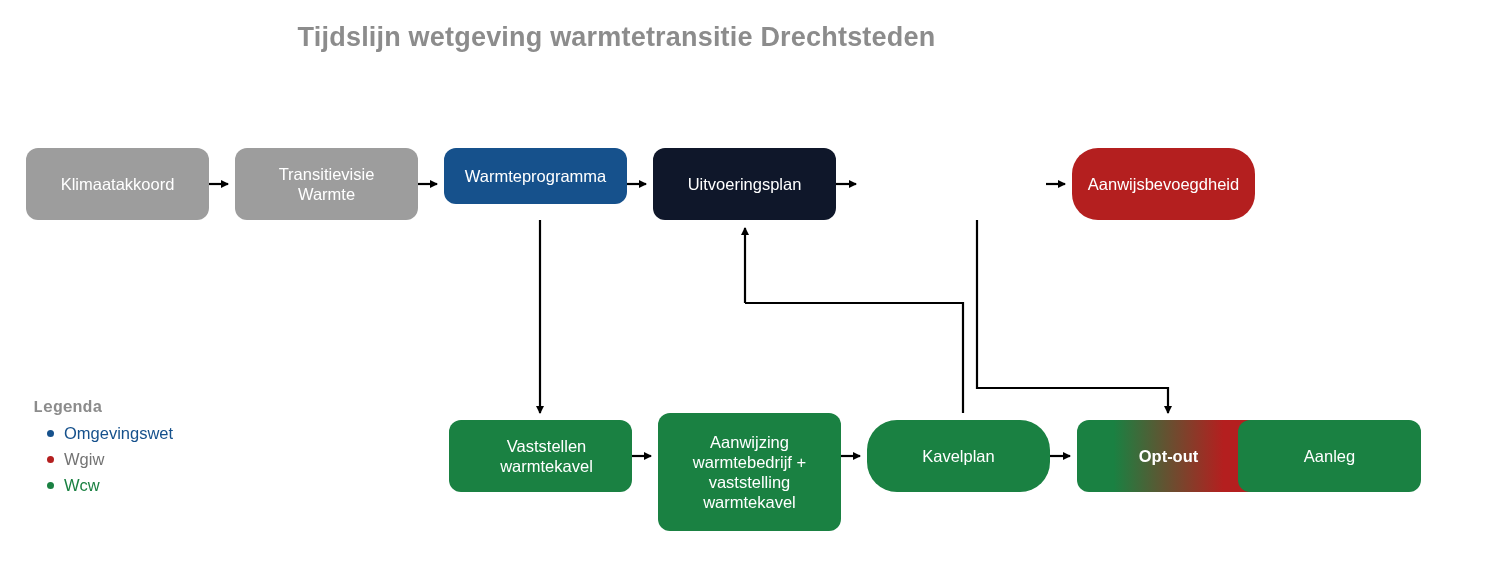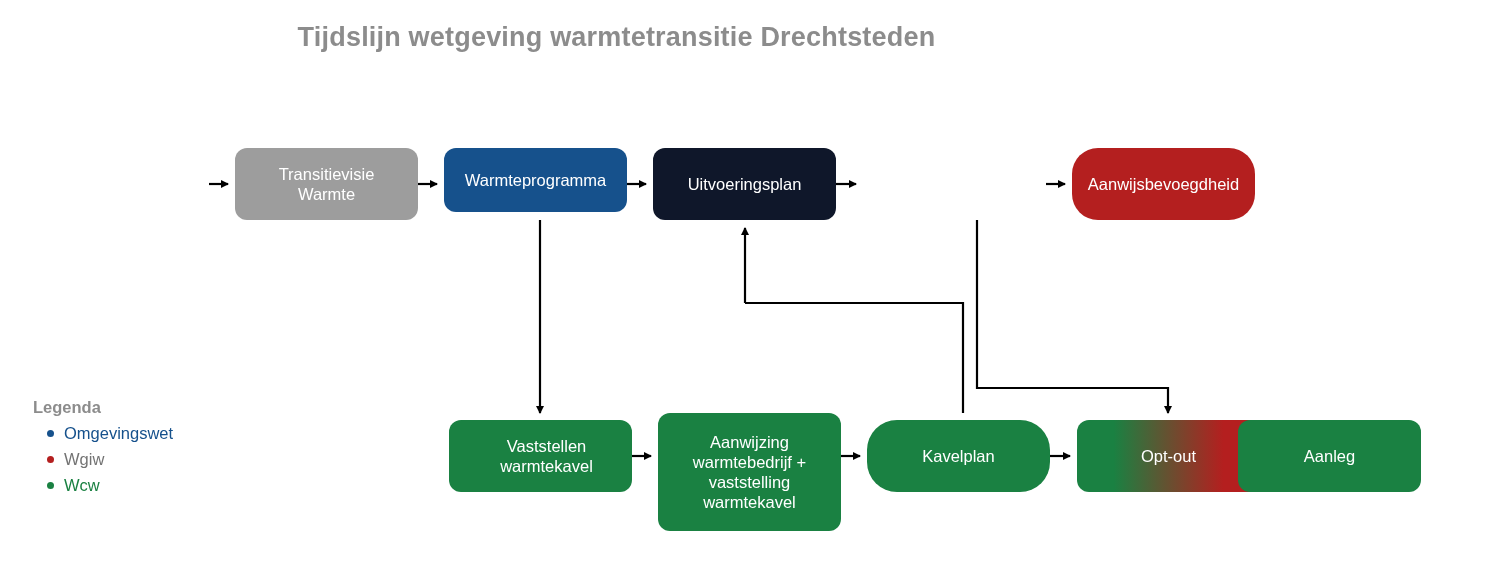--- a/index.html
+++ b/index.html
@@ -54,20 +54,21 @@
     position: absolute;
     left: 33px;
     top: 398px;
     font-size: 16px;
   }
   #legend .legend-title {
     color: #8c8c8c;
     font-weight: bold;
     font-size: 16.5px;
     margin-bottom: 6px;
+    font-family: Liberation Mono, monospace;
   }
   #legend .legend-row {
     display: flex;
     align-items: center;
     margin-left: 14px;
     margin-top: 7px;
     font-size: 16.5px;
   }
   #legend .dot {
     width: 7px;
@@ -102,42 +103,45 @@
       <path d="M632,456 L651,456"></path>
       <path d="M841,456 L860,456"></path>
       <path d="M1050,456 L1070,456"></path>
       <path d="M1260,456 L1279,456"></path>
     </g>
     <g stroke="#000000" stroke-width="2.2" fill="none">
       <path d="M745,303 L963,303 L963,413"></path>
     </g>
   </svg>
 
+  <div class="node" style="left: 26px; top: 148px; width: 183px; height: 72px; background: rgb(157, 157, 157);">
+      <span>Klimaatakkoord</span>
+    </div>
   <div class="node" style="left: 235px; top: 148px; width: 183px; height: 72px; background: rgb(157, 157, 157);">
       <span>Transitievisie<br>Warmte</span>
     </div>
-  <div class="node" style="left: 444px; top: 148px; width: 183px; height: 64px; background: rgb(22, 81, 140);">
+  <div class="node" style="left: 444px; top: 148px; width: 183px; height: 56px; background: rgb(22, 81, 140);">
       <span>Warmteprogramma</span>
     </div>
   <div class="node" style="left: 653px; top: 148px; width: 183px; height: 72px; background: #0f172a;">
       <span>Uitvoeringsplan</span>
     </div>
   <div class="node" style="left: 1072px; top: 148px; width: 183px; height: 72px; background: rgb(180, 31, 31); border-radius: 26px;">
       <span>Aanwijsbevoegdheid</span>
     </div>
   <div class="node" style="left: 449px; top: 420px; width: 183px; height: 72px; background: rgb(26, 129, 66); padding-left: 20px;">
       <span>Vaststellen<br>warmtekavel</span>
     </div>
   <div class="node" style="left: 658px; top: 413px; width: 183px; height: 118px; background: rgb(26, 129, 66);">
       <span>Aanwijzing<br>warmtebedrijf +<br>vaststelling<br>warmtekavel</span>
     </div>
   <div class="node" style="left: 867px; top: 420px; width: 183px; height: 72px; background: rgb(26, 129, 66); border-radius: 30px;">
       <span>Kavelplan</span>
     </div>
-  <div class="node" style="left: 1077px; top: 420px; width: 183px; height: 72px; background: linear-gradient(90deg, rgb(26, 129, 66) 0%, rgb(26, 129, 66) 20%, rgb(180, 31, 31) 80%, rgb(180, 31, 31) 100%);">
+  <div class="node" style="left: 1077px; top: 420px; width: 183px; height: 72px; background: linear-gradient(90deg, rgb(26, 129, 66) 0%, rgb(26, 129, 66) 20%, rgb(180, 31, 31) 80%, rgb(180, 31, 31) 100%); font-weight: bold;">
       <span>Opt-out</span>
     </div>
   <div class="node" style="left: 1238px; top: 420px; width: 183px; height: 72px; background: rgb(26, 129, 66);">
       <span>Aanleg</span>
     </div>
 
   <div id="legend">
     <div class="legend-title">Legenda</div>
     <div class="legend-row">
       <span class="dot" style="background: rgb(22, 81, 140);"></span>

